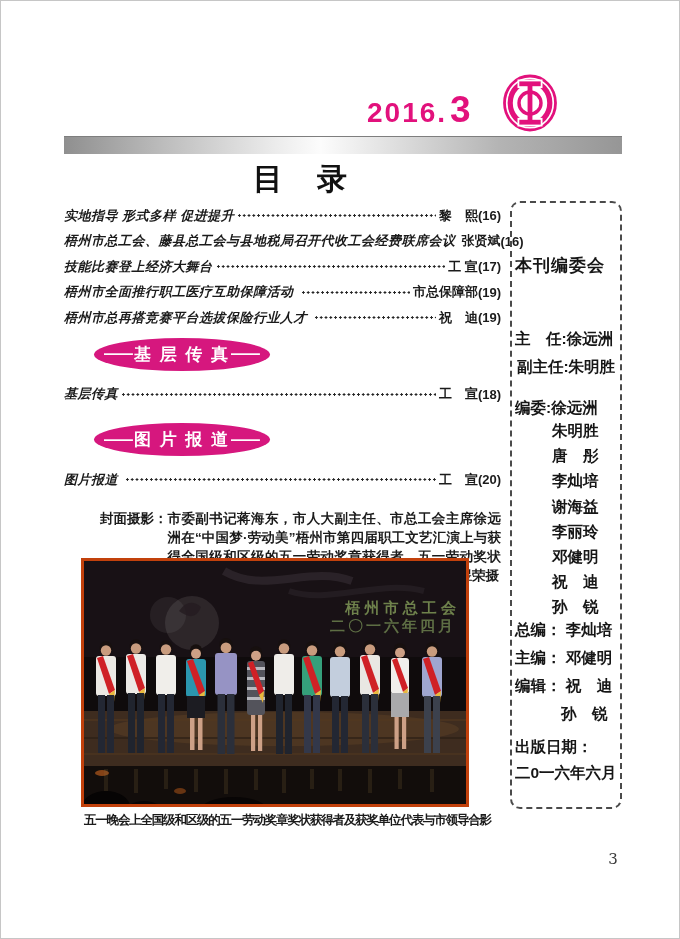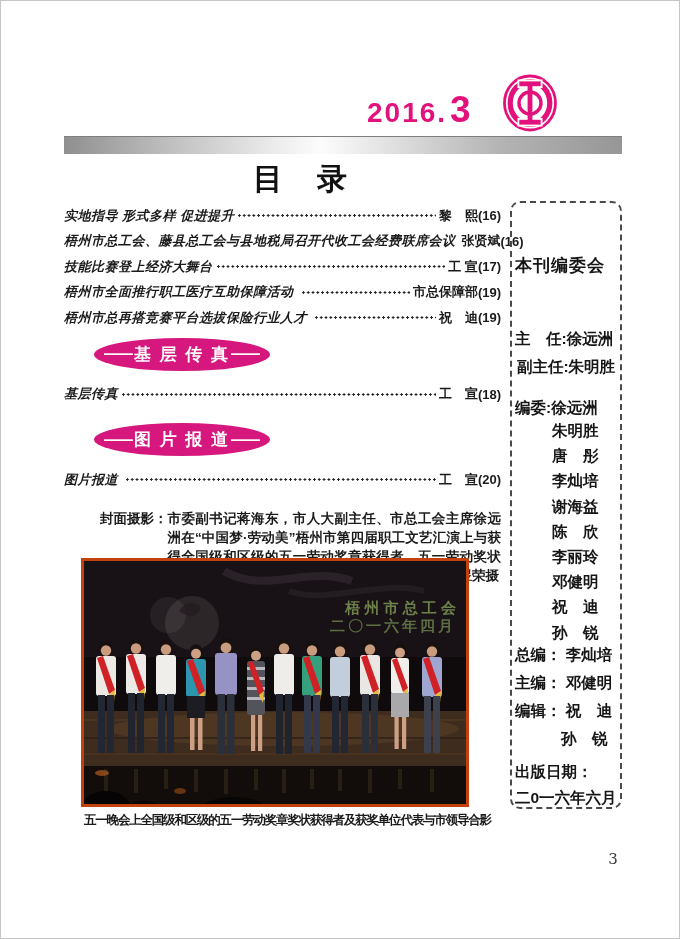--- a/index.html
+++ b/index.html
@@ -333,21 +333,20 @@
 
     <div class="cmt-row r-dir"><span>主　任:</span><span>徐远洲</span></div>
 
     <div class="cmt-row r-dep"><span>副主任:</span><span>朱明胜</span></div>
 
     <div class="cmt-row ed-first"><span>编委:</span><span>徐远洲</span></div>
     <div class="ed-name">朱明胜</div>
     <div class="ed-name">唐　彤</div>
     <div class="ed-name">李灿培</div>
     <div class="ed-name">谢海益</div>
-    <div class="ed-name">陈　欣</div>
     <div class="ed-name">李丽玲</div>
     <div class="ed-name">邓健明</div>
     <div class="ed-name">祝　迪</div>
     <div class="ed-name">孙　锐</div>
 
     <div class="cmt-row r-chief"><span>总编： </span><span>李灿培</span></div>
     <div class="cmt-row r-man"><span>主编： </span><span>邓健明</span></div>
     <div class="cmt-row r-edt"><span>编辑： </span><span>祝　迪</span></div>
     <div class="edt-second">孙　锐</div>
 

